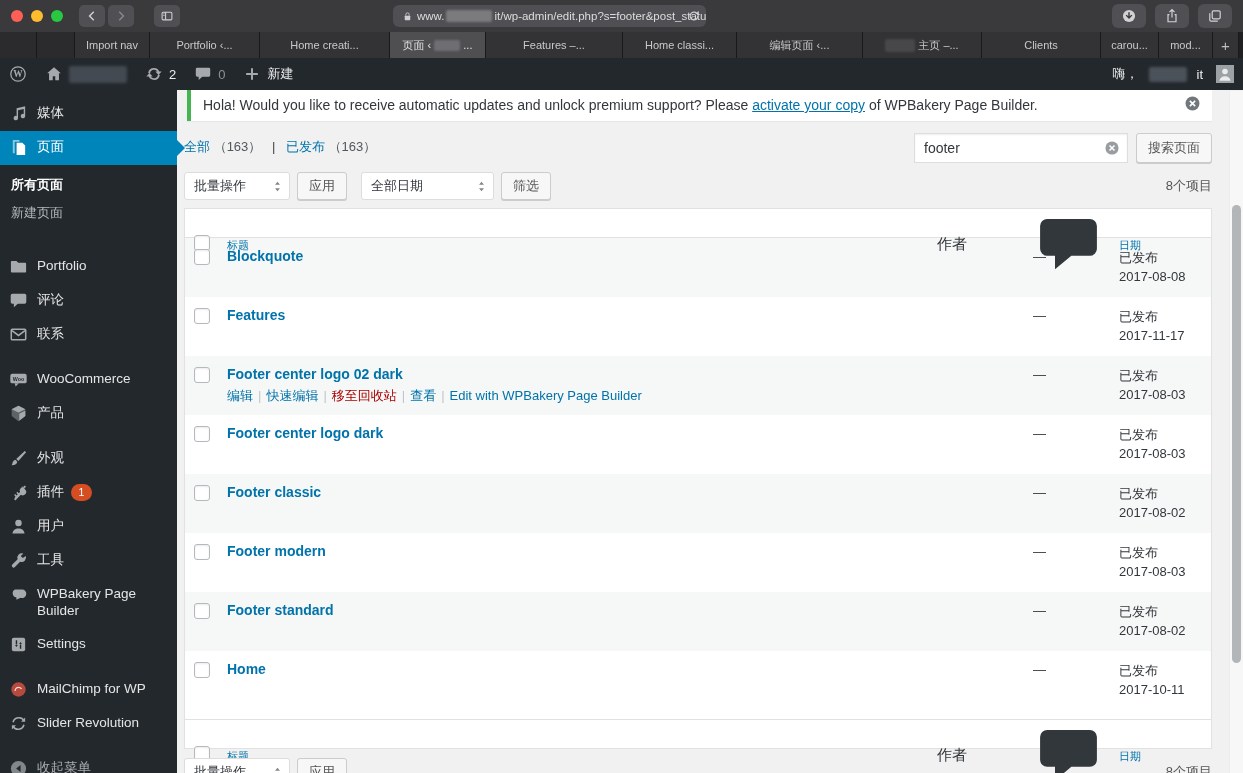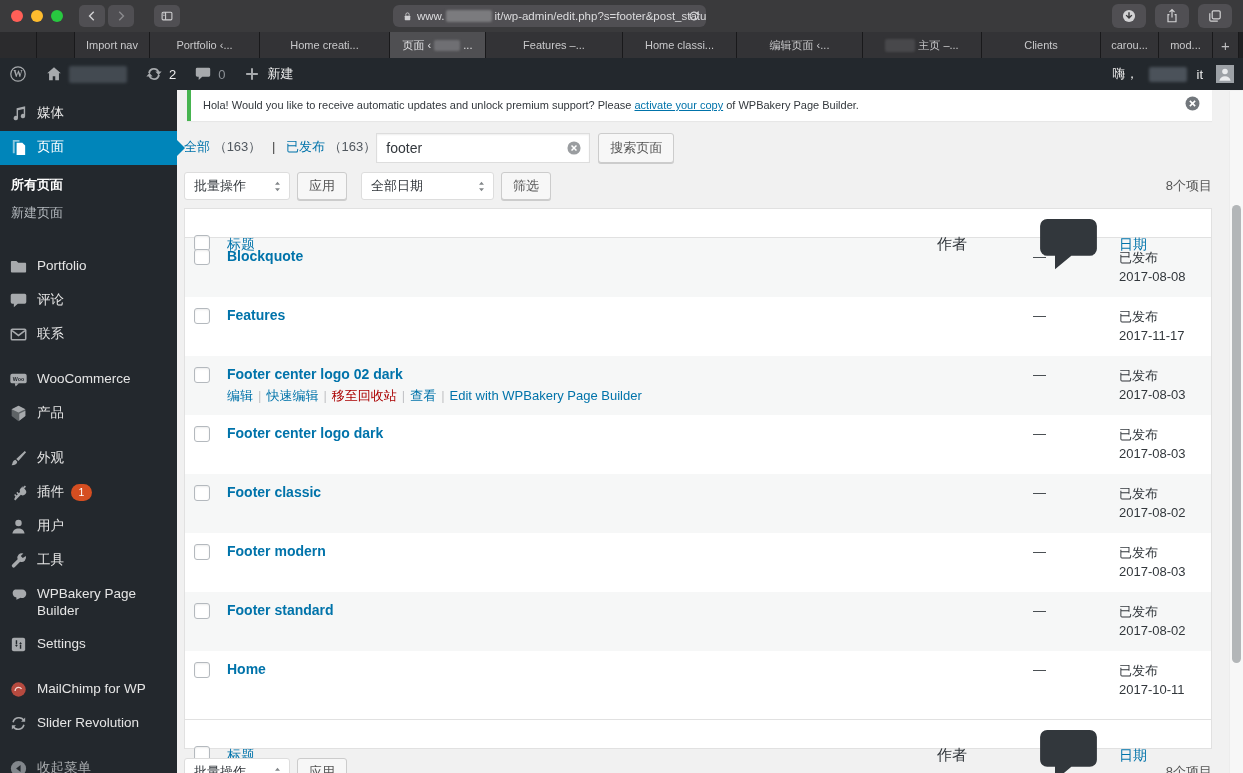--- a/index.html
+++ b/index.html
@@ -68,24 +68,24 @@
   .mi.muted .mi-icon{color:#82878c;}
   .badge{margin-left:7px;min-width:17px;height:17px;border-radius:9px;background:#d54e21;color:#fff;
     font-size:10.5px;display:inline-flex;align-items:center;justify-content:center;padding:0 2px;margin-top:0px;}
   .submenu{padding:6px 0 12px 11px;}
   .smi{font-size:13px;color:#b4b9be;padding:5px 0;}
   .smi.current{color:#fff;font-weight:bold;}
 
   
   #main{position:absolute;left:177px;right:0;top:0;bottom:0;background:#f1f1f1;overflow:hidden;color:#444;font-size:13px;}
   .notice{margin:0 31px 0 10px;background:#fff;border-left:4px solid #46b450;box-shadow:0 1px 1px rgba(0,0,0,.04);
-    padding:6px 42px 6px 12px;position:relative;color:#32373c;line-height:19px;font-size:11px;}
+    padding:6px 42px 6px 12px;position:relative;color:#32373c;line-height:19px;font-size:14px;}
   .notice a{color:#0073aa;}
   .dismiss{position:absolute;right:11px;top:5px;width:17px;height:17px;color:#72777c;}
-  .filter-row{display:flex;justify-content:flex-start;align-items:flex-end;margin:12px 31px 0 7px;}
+  .filter-row{display:flex;justify-content:space-between;align-items:flex-end;margin:12px 31px 0 7px;}
   .subsubsub{font-size:13px;color:#444;padding-bottom:7px;}
   .subsubsub a{color:#0073aa;text-decoration:none;}
   .subsubsub .cnt{color:#50575e;}
   .subsubsub .sep{margin:0 7px;color:#444;}
   .searchbox{display:flex;gap:8px;align-items:center;}
   .search-wrap{position:relative;}
   .search-input{box-sizing:border-box;width:214px;height:30px;border:1px solid #ddd;border-radius:0;
     padding:0 30px 0 9px;font-size:14px;color:#32373c;background:#fff;box-shadow:inset 0 1px 2px rgba(0,0,0,.07);outline:none;
     font-family:"Liberation Sans","DejaVu Sans",sans-serif;}
   .search-clear{position:absolute;right:8px;top:7px;width:16px;height:16px;color:#9a9da0;}
@@ -109,21 +109,21 @@
   .lbody .lrow{height:59px;box-sizing:border-box;}
   .lbody .lrow:last-child{height:68px;}
   .lbody .lrow.alt{background:#f6f7f7;}
   .cb-cell{padding-left:9px;}
   .lbody .cb-cell .cb{margin-top:11px;}
   .cb{display:inline-block;width:14px;height:14px;border:1px solid #b4b9be;border-radius:3px;background:#fff;
     box-shadow:inset 0 1px 2px rgba(0,0,0,.08);}
   .title-cell{padding-left:9px;}
   .lbody .title-cell{padding-top:10px;}
   .title-link{font-size:14px;font-weight:bold;color:#0073aa;text-decoration:none;}
-  .head-link{color:#0073aa;text-decoration:none;font-size:14px;}
+  .head-link{color:#0073aa;text-decoration:none;font-size:11px;}
   .head-label{color:#32373c;font-size:15px;}
   .row-actions{margin-top:5px;font-size:13px;}
   .row-actions a{color:#0073aa;text-decoration:none;}
   .row-actions a.danger{color:#a00;}
   .row-actions .sep{color:#c3c4c7;margin:0 5px;}
   .author-cell{padding-left:8px;}
   .lbody .author-cell{padding-top:12px;}
   .author-blur{width:62px;height:19px;background:#d5e0e9;border-radius:2px;filter:blur(2.5px);}
   .comment-cell{padding-left:9px;color:#32373c;font-size:13px;}
   .lbody .comment-cell{padding-top:11px;}

